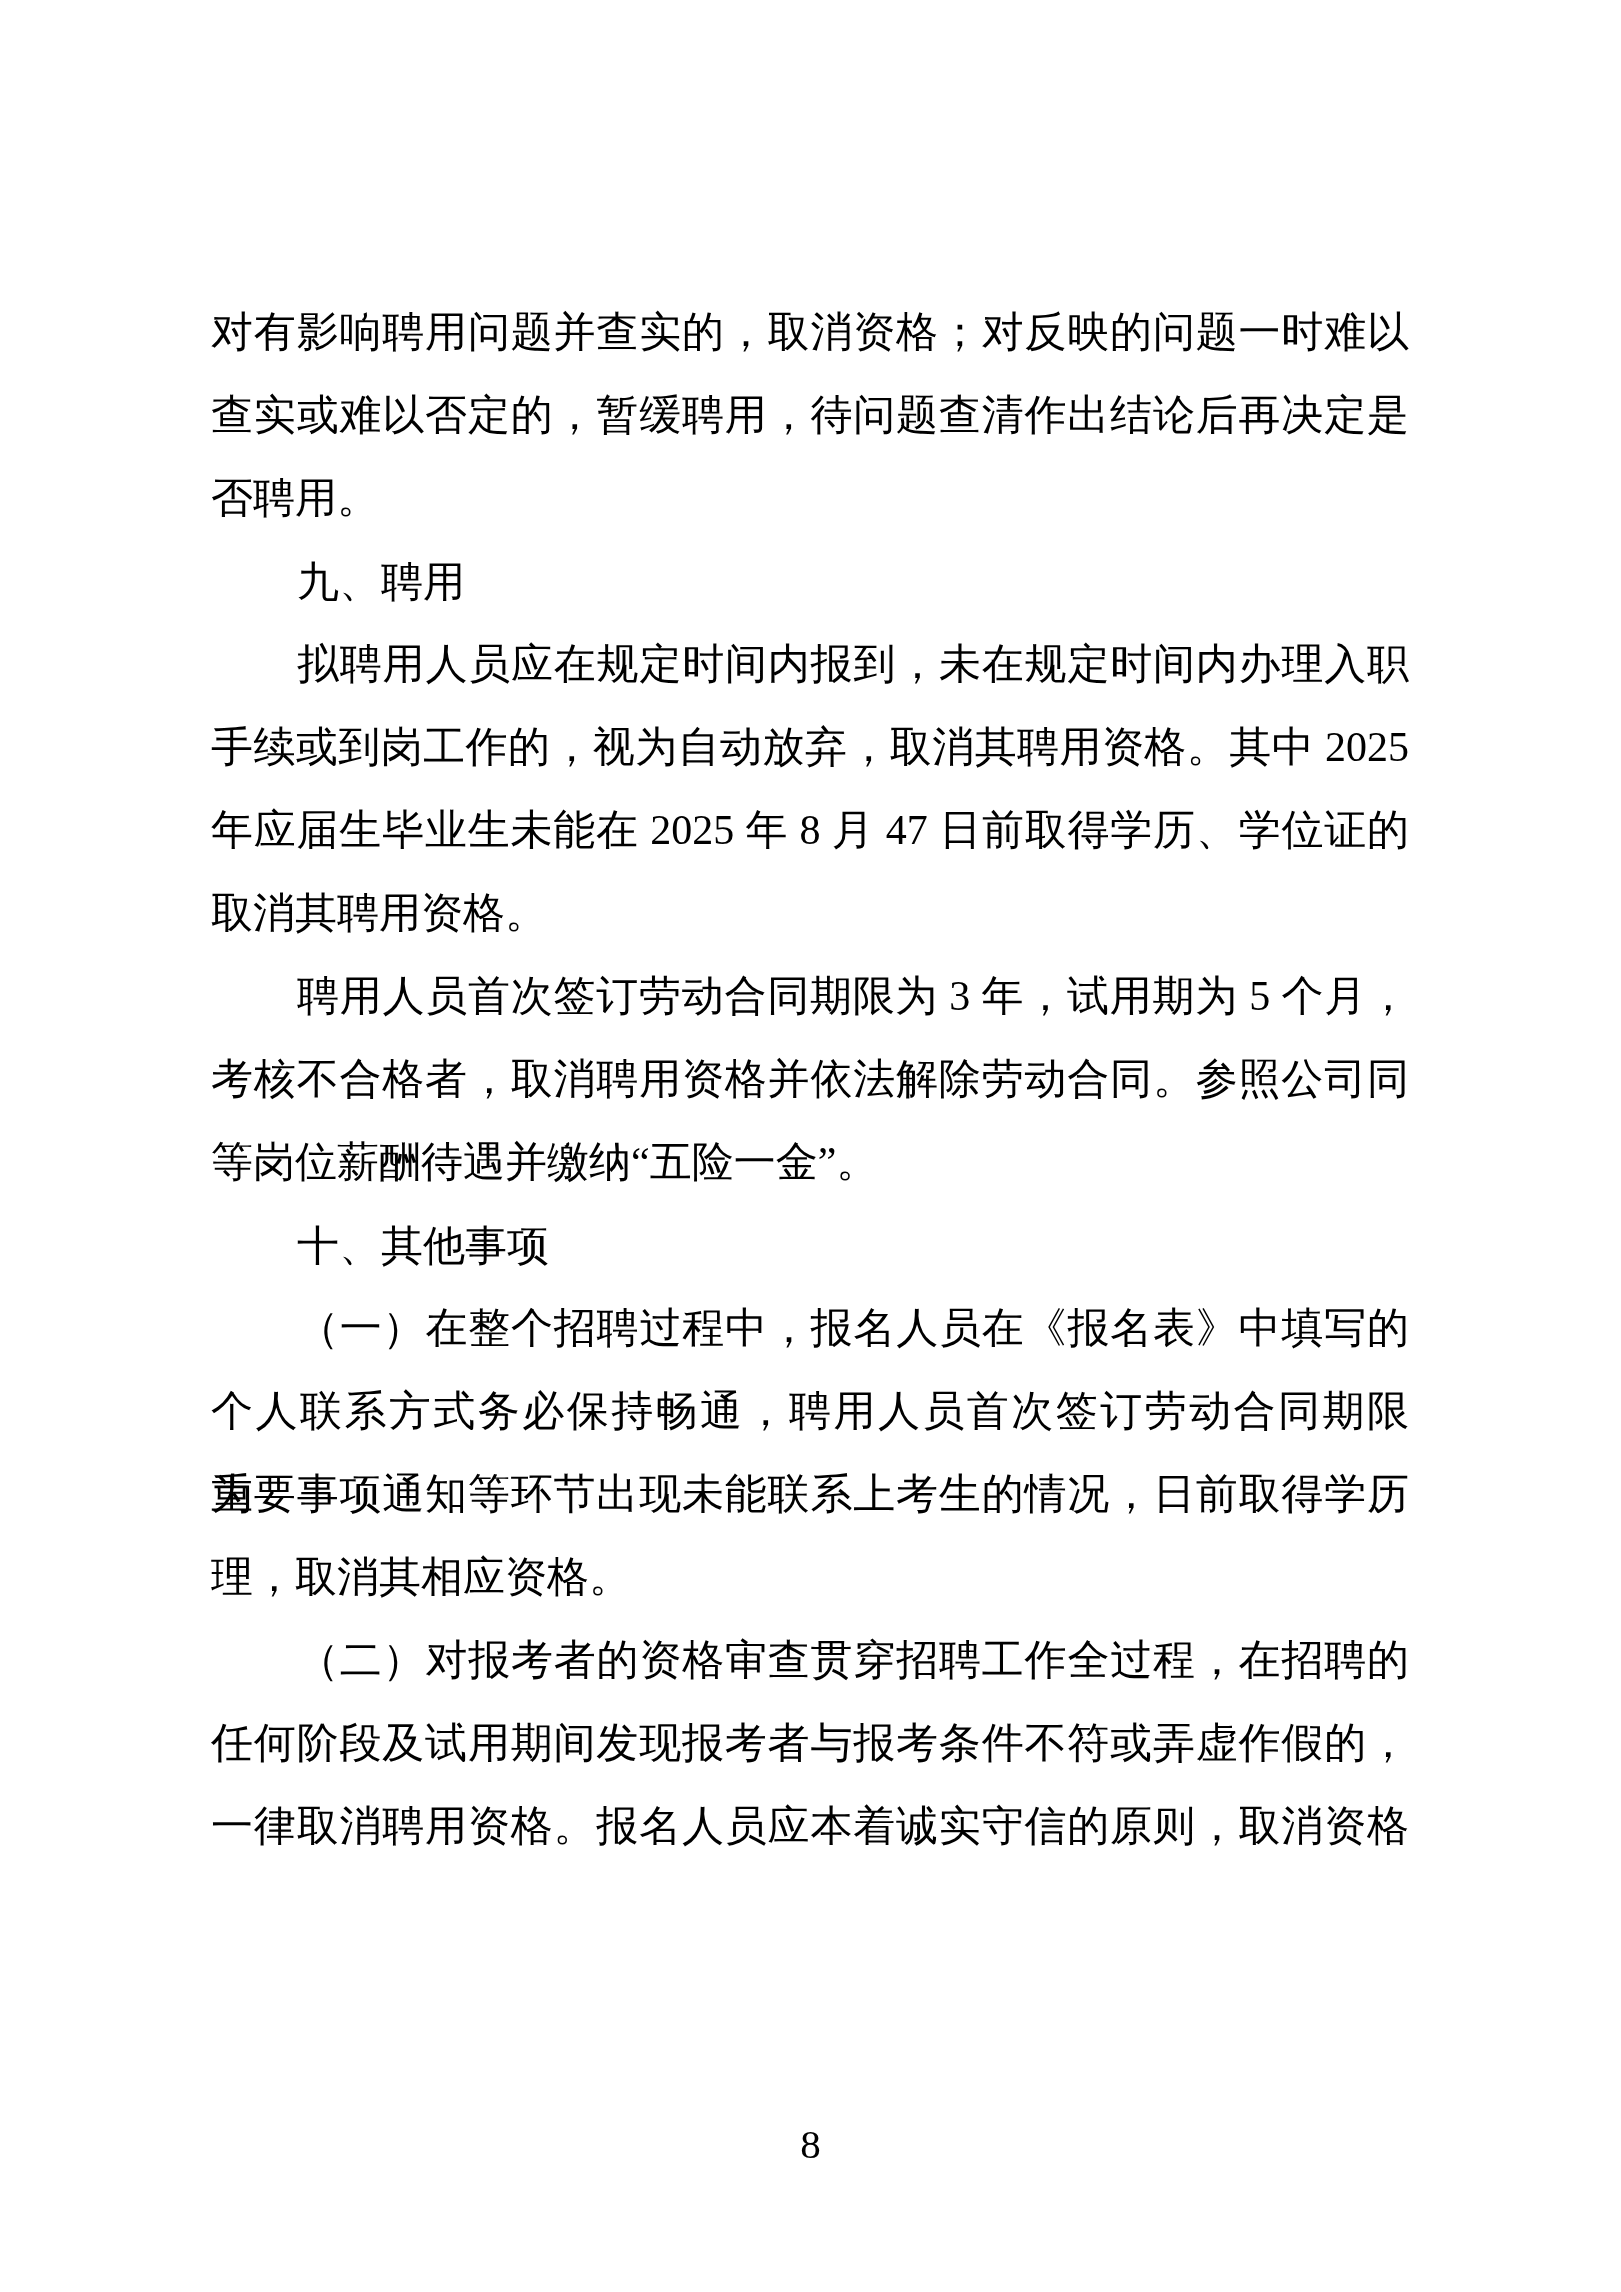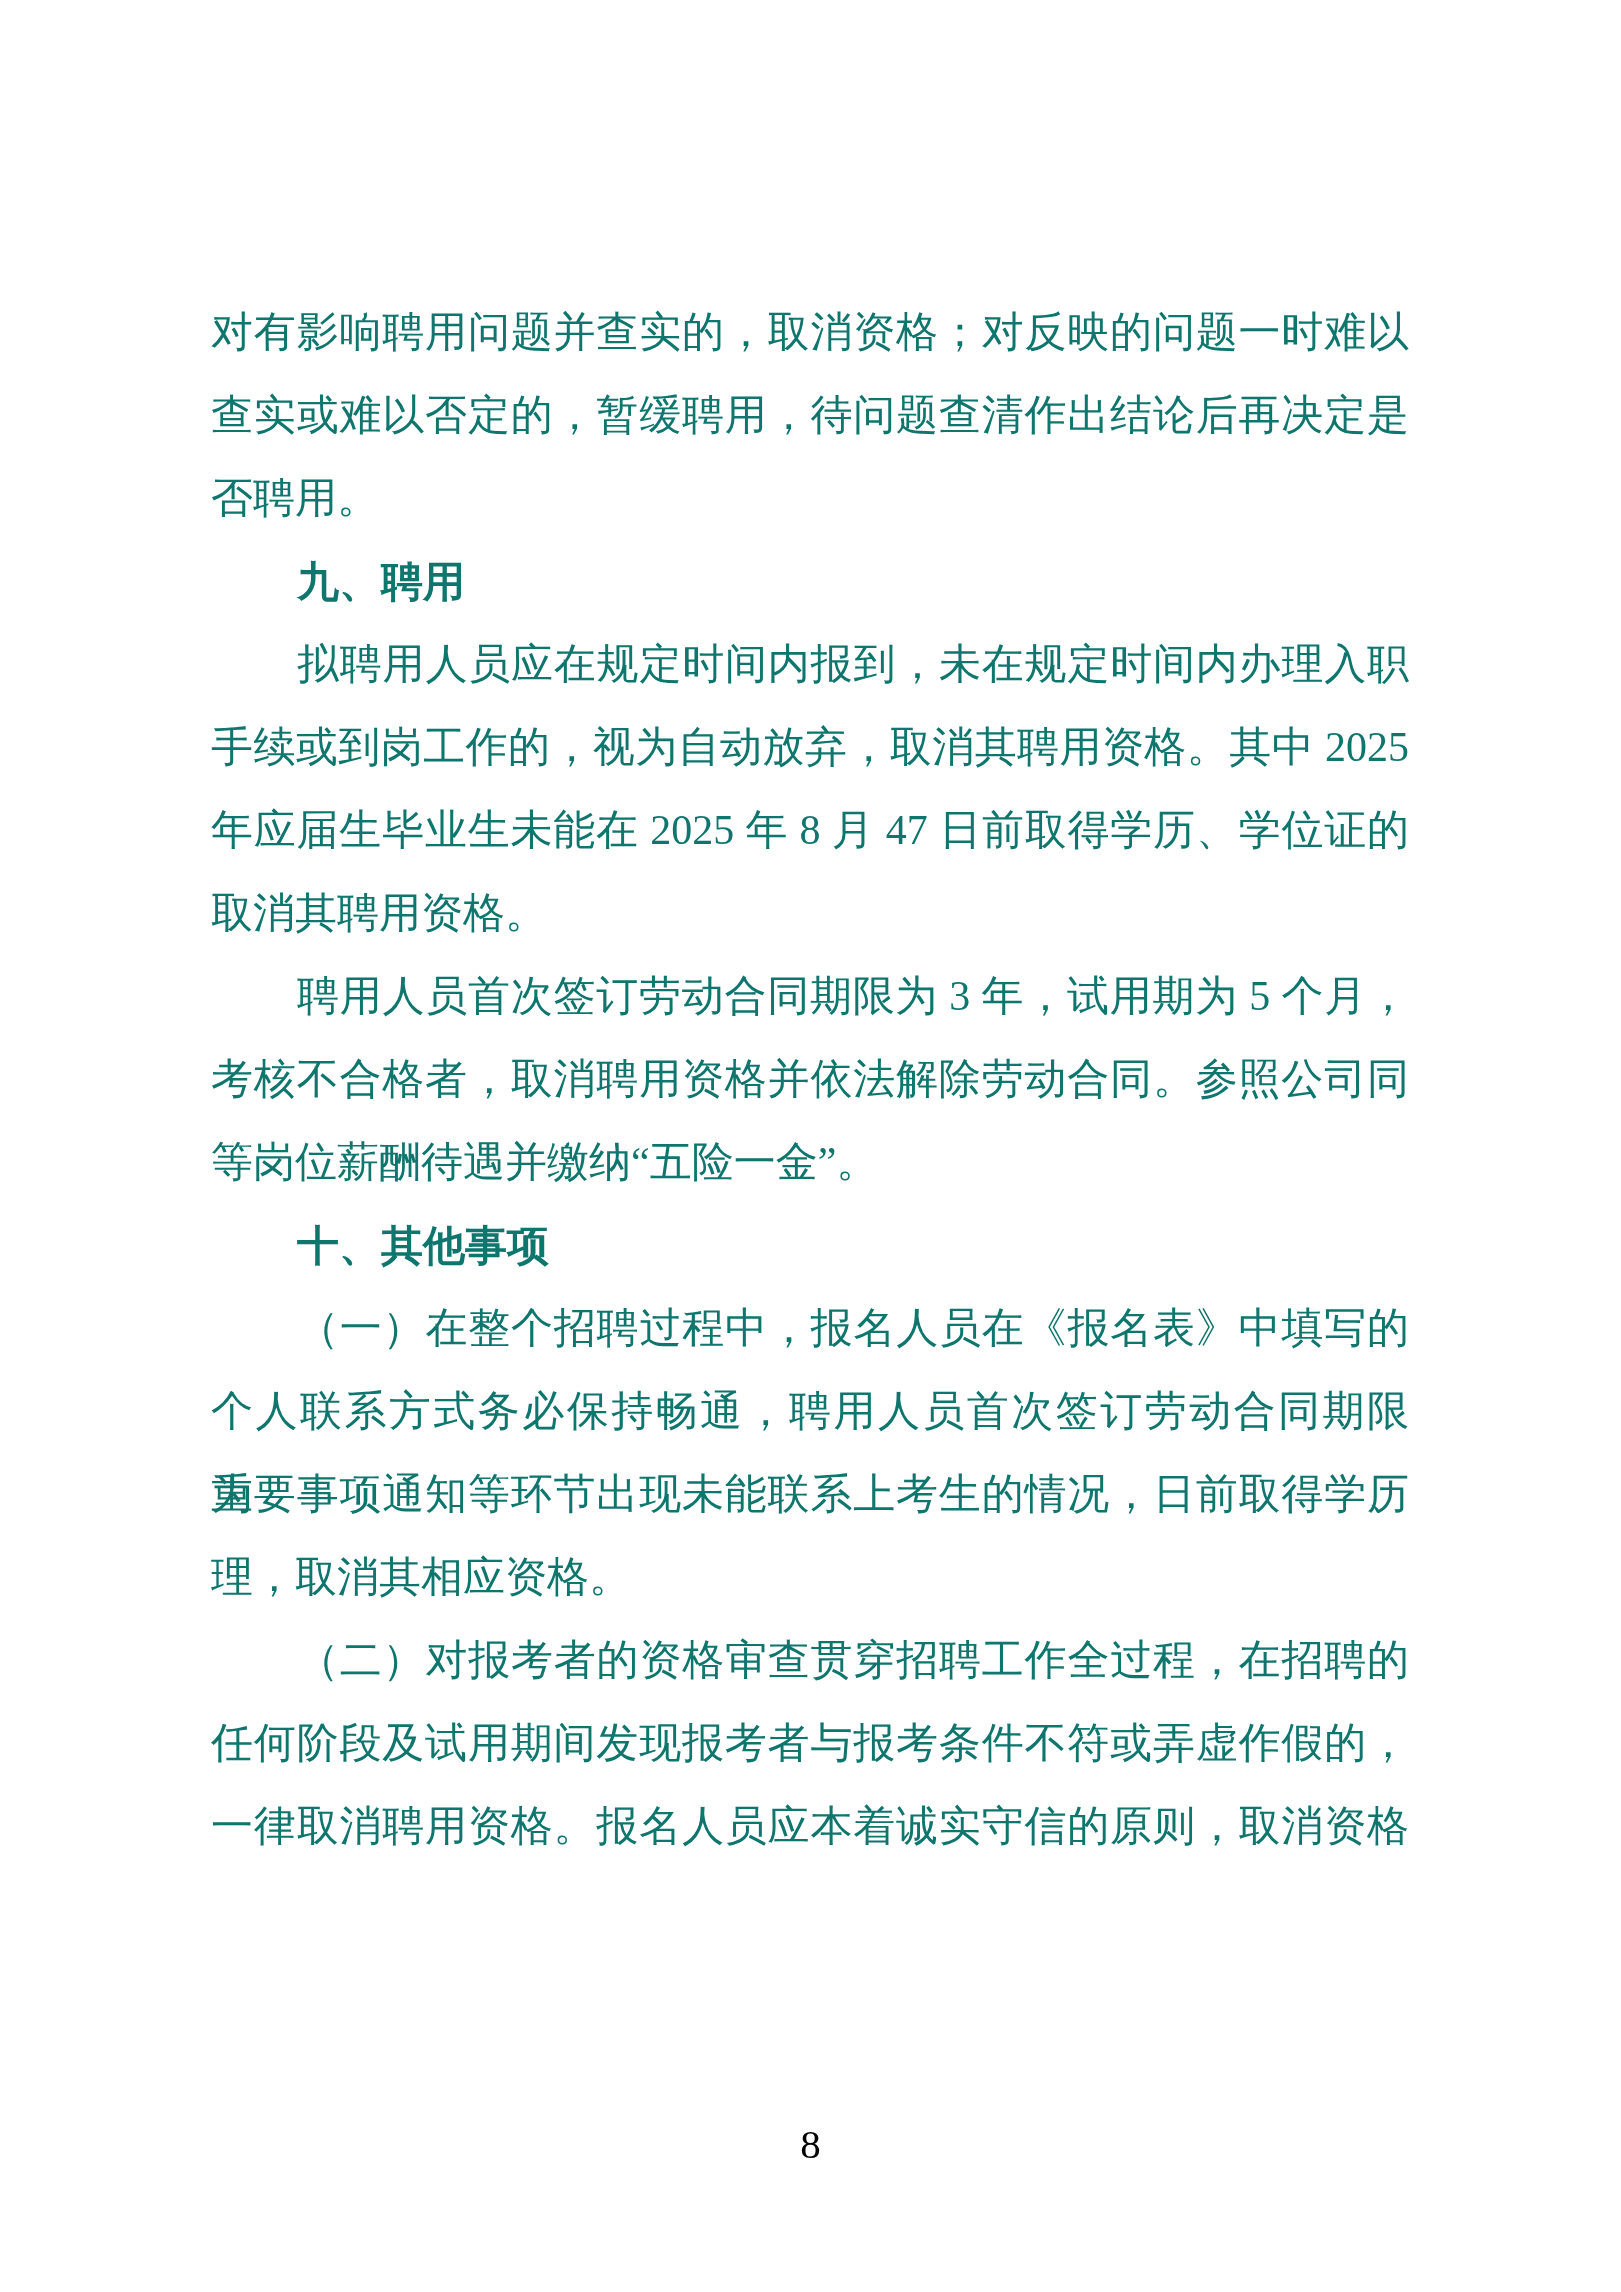--- a/index.html
+++ b/index.html
@@ -19,34 +19,34 @@
   .text-block {
     position: absolute;
     left: 211px;
     top: 291px;
     width: 1198px;
   }
   .line {
     height: 83px;
     line-height: 83px;
     font-size: 42px;
-    color: #0f766e;
+    color: #000000;
     text-align: justify;
     text-align-last: justify;
     font-family: "Liberation Serif", serif;
   }
   .line.last {
     text-align: right;
     text-align-last: left;
   }
   .line.indent {
     text-indent: 86px;
   }
   .line.heading {
-    font-weight: bold;
+    font-weight: normal;
     font-family: "Liberation Sans", sans-serif;
     text-align: left;
     text-align-last: left;
   }
   .page-footer {
     position: absolute;
     left: 0;
     top: 2120px;
     width: 1621px;
     text-align: center;

